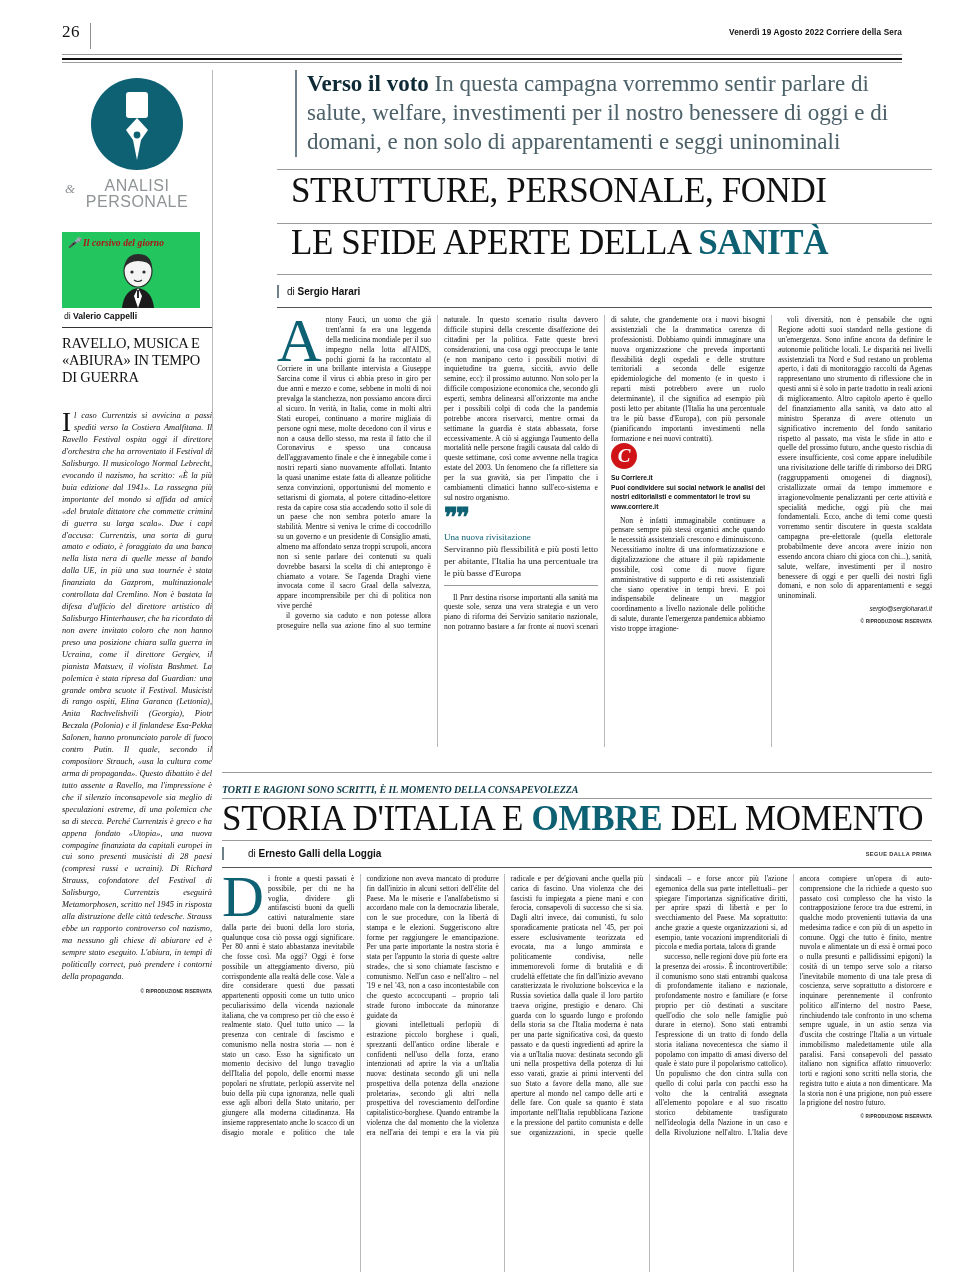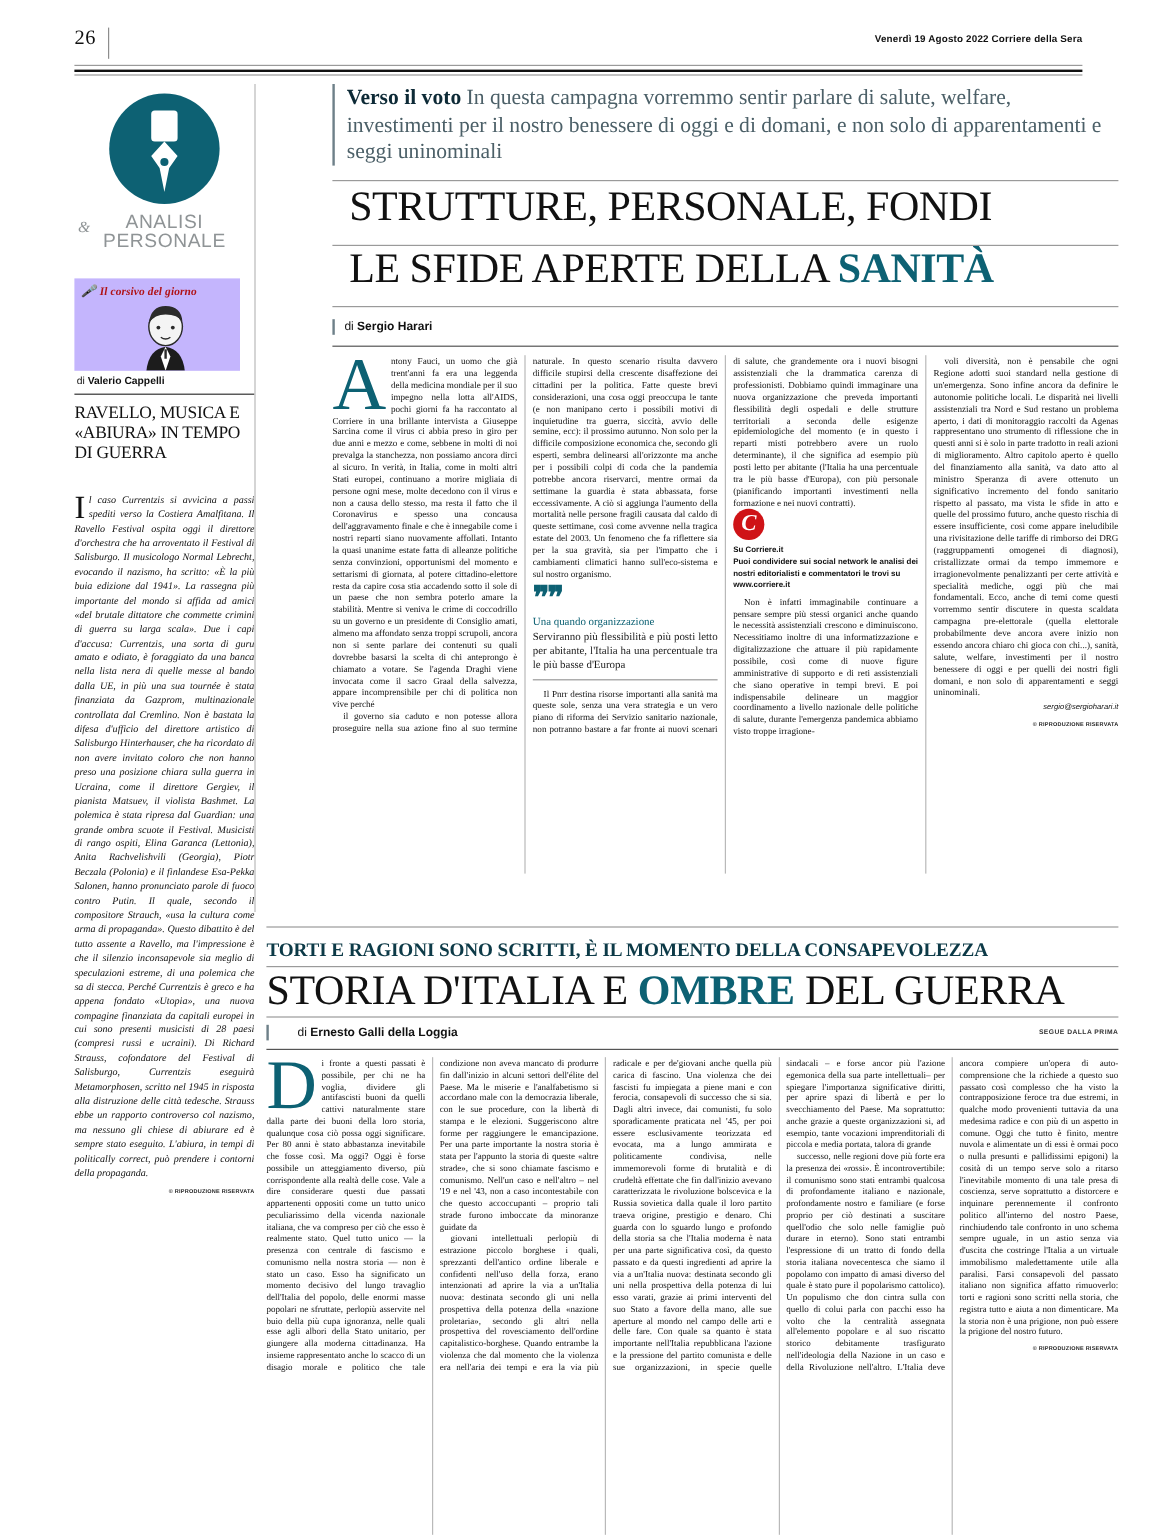--- a/index.html
+++ b/index.html
@@ -90,21 +90,21 @@
     position: absolute;
     left: 3px; top: 4px;
     font-size: 13px;
     color: #8f9496;
     font-family: "Liberation Serif", serif;
     font-style: italic;
   }
 
   .corsivo-box {
     margin-top: 22px;
-    background: #c4b5fd;
+    background: #22c55e;
     padding: 5px 6px 0 6px;
     width: 138px;
     box-sizing: border-box;
   }
   .corsivo-title {
     color: #b01317;
     font-family: "Liberation Serif", serif;
     font-weight: bold;
     font-style: italic;
     font-size: 9.5px;
@@ -154,25 +154,26 @@
     font-weight: bold;
     color: #222;
     text-align: right;
     letter-spacing: .2px;
     margin-top: 6px;
   }
 
   
   .art1 { position: absolute; left: 277px; top: 70px; width: 655px; }
   .kicker {
-    font-size: 18px;
+    font-size: 23px;
     line-height: 1.26;
     color: #4c6068;
     border-left: 2px solid #6e8089;
     padding-left: 10px;
+    margin-left: 18px;
   }
   .kicker b { color: #0d2a36; }
   .head1 {
     font-size: 35px;
     line-height: .99;
     letter-spacing: -.4px;
     text-align: left;
     margin: 14px;
     font-weight: normal;
   }
@@ -246,25 +247,26 @@
     font-family: "Liberation Sans", sans-serif;
     font-size: 6.6px;
     line-height: 1.45;
     font-weight: bold;
     text-indent: 0 !important;
   }
 
   
   .art2 { position: absolute; left: 222px; top: 782px; width: 710px; }
   .kicker2 {
-    font-size: 16px;
+    font-size: 10px;
     letter-spacing: -.1px;
     color: #0d3a47;
     font-weight: bold;
     padding: 2px 0 3px 0;
+    font-style: italic;
   }
   .head2 {
     font-size: 35px;
     line-height: 1.0;
     letter-spacing: -.3px;
     margin: 2px 0 0 0;
     font-weight: normal;
     white-space: nowrap;
   }
   .head2 .accent { color: #0d6173; font-weight: bold; }
@@ -378,21 +380,21 @@
 
     <div class="cols" style="margin-top:7px; height:432px;">
 
       <p class="first"><span class="dropcap-big">A</span><span>ntony Fauci, un uomo che già trent'anni fa era una leggenda della medicina mondiale per il suo impegno nella lotta all'AIDS, pochi giorni fa ha raccontato al Corriere in una brillante intervista a Giuseppe Sarcina come il virus ci abbia preso in giro per due anni e mezzo e come, sebbene in molti di noi prevalga la stanchezza, non possiamo ancora dirci al sicuro. In verità, in Italia, come in molti altri Stati europei, continuano a morire migliaia di persone ogni mese, molte decedono con il virus e non a causa dello stesso, ma resta il fatto che il Coronavirus e spesso una concausa dell'aggravamento finale e che è innegabile come i nostri reparti siano nuovamente affollati. Intanto la quasi unanime estate fatta di alleanze politiche senza convinzioni, opportunismi del momento e settarismi di giornata, al potere cittadino-elettore resta da capire cosa stia accadendo sotto il sole di un paese che non sembra poterlo amare la stabilità. Mentre si veniva le crime di coccodrillo su un governo e un presidente di Consiglio amati, almeno ma affondato senza troppi scrupoli, ancora non si sente parlare dei contenuti su quali dovrebbe basarsi la scelta di chi anteprongo è chiamato a votare. Se l'agenda Draghi viene invocata come il sacro Graal della salvezza, appare incomprensibile per chi di politica non vive perché</span></p>
 
       <p>il governo sia caduto e non potesse allora proseguire nella sua azione fino al suo termine naturale. In questo scenario risulta davvero difficile stupirsi della crescente disaffezione dei cittadini per la politica. Fatte queste brevi considerazioni, una cosa oggi preoccupa le tante (e non manipano certo i possibili motivi di inquietudine tra guerra, siccità, avvio delle semine, ecc): il prossimo autunno. Non solo per la difficile composizione economica che, secondo gli esperti, sembra delinearsi all'orizzonte ma anche per i possibili colpi di coda che la pandemia potrebbe ancora riservarci, mentre ormai da settimane la guardia è stata abbassata, forse eccessivamente. A ciò si aggiunga l'aumento della mortalità nelle persone fragili causata dal caldo di queste settimane, così come avvenne nella tragica estate del 2003. Un fenomeno che fa riflettere sia per la sua gravità, sia per l'impatto che i cambiamenti climatici hanno sull'eco-sistema e sul nostro organismo.</p>
 
       <div class="pullquote">
         <div class="quote-marks">❞❞</div>
         <div class="pq-text">
-          <span class="pq-lead">Una quando organizzazione</span><br>
+          <span class="pq-lead">Una nuova rivisitazione</span><br>
           <span>Serviranno più flessibilità e più posti letto per abitante, l'Italia ha una percentuale tra le più basse d'Europa</span>
         </div>
         <div class="pq-rule"></div>
       </div>
 
       <p>Il Pnrr destina risorse importanti alla sanità ma queste sole, senza una vera strategia e un vero piano di riforma dei Servizio sanitario nazionale, non potranno bastare a far fronte ai nuovi scenari di salute, che grandemente ora i nuovi bisogni assistenziali che la drammatica carenza di professionisti. Dobbiamo quindi immaginare una nuova organizzazione che preveda importanti flessibilità degli ospedali e delle strutture territoriali a seconda delle esigenze epidemiologiche del momento (e in questo i reparti misti potrebbero avere un ruolo determinante), il che significa ad esempio più posti letto per abitante (l'Italia ha una percentuale tra le più basse d'Europa), con più personale (pianificando importanti investimenti nella formazione e nei nuovi contratti).</p>
 
       <div class="promo">
         <div class="promo-circle">C</div>
         <div class="promo-text">Su Corriere.it</div>
@@ -407,21 +409,21 @@
       <div class="copy-note">© RIPRODUZIONE RISERVATA</div>
     </div>
   </div>
 
   <div class="rule-thin" style="left:222px; top:772px; width:710px;"></div>
 
   <div class="art2">
     <div class="kicker2">TORTI E RAGIONI SONO SCRITTI, È IL MOMENTO DELLA CONSAPEVOLEZZA</div>
     <div class="rule-thin" style="position:relative; width:100%;"></div>
 
-    <h1 class="head2"><span>STORIA D'ITALIA E </span><span class="accent">OMBRE</span><span> DEL GUERRA</span></h1>
+    <h1 class="head2"><span>STORIA D'ITALIA E </span><span class="accent">OMBRE</span><span> DEL MOMENTO</span></h1>
 
     <div class="rule-thin" style="position:relative; width:100%; margin-top:4px;"></div>
 
     <div style="display:flex; align-items:flex-start; justify-content:space-between;">
       <div class="byline" style="border-left:2px solid #6e8089; margin-top:6px;padding-left:24px;">
         <span class="di">di </span><span>Ernesto Galli della Loggia</span>
       </div>
       <div class="segue" style="margin-top:10px;">SEGUE DALLA PRIMA</div>
     </div>
 

